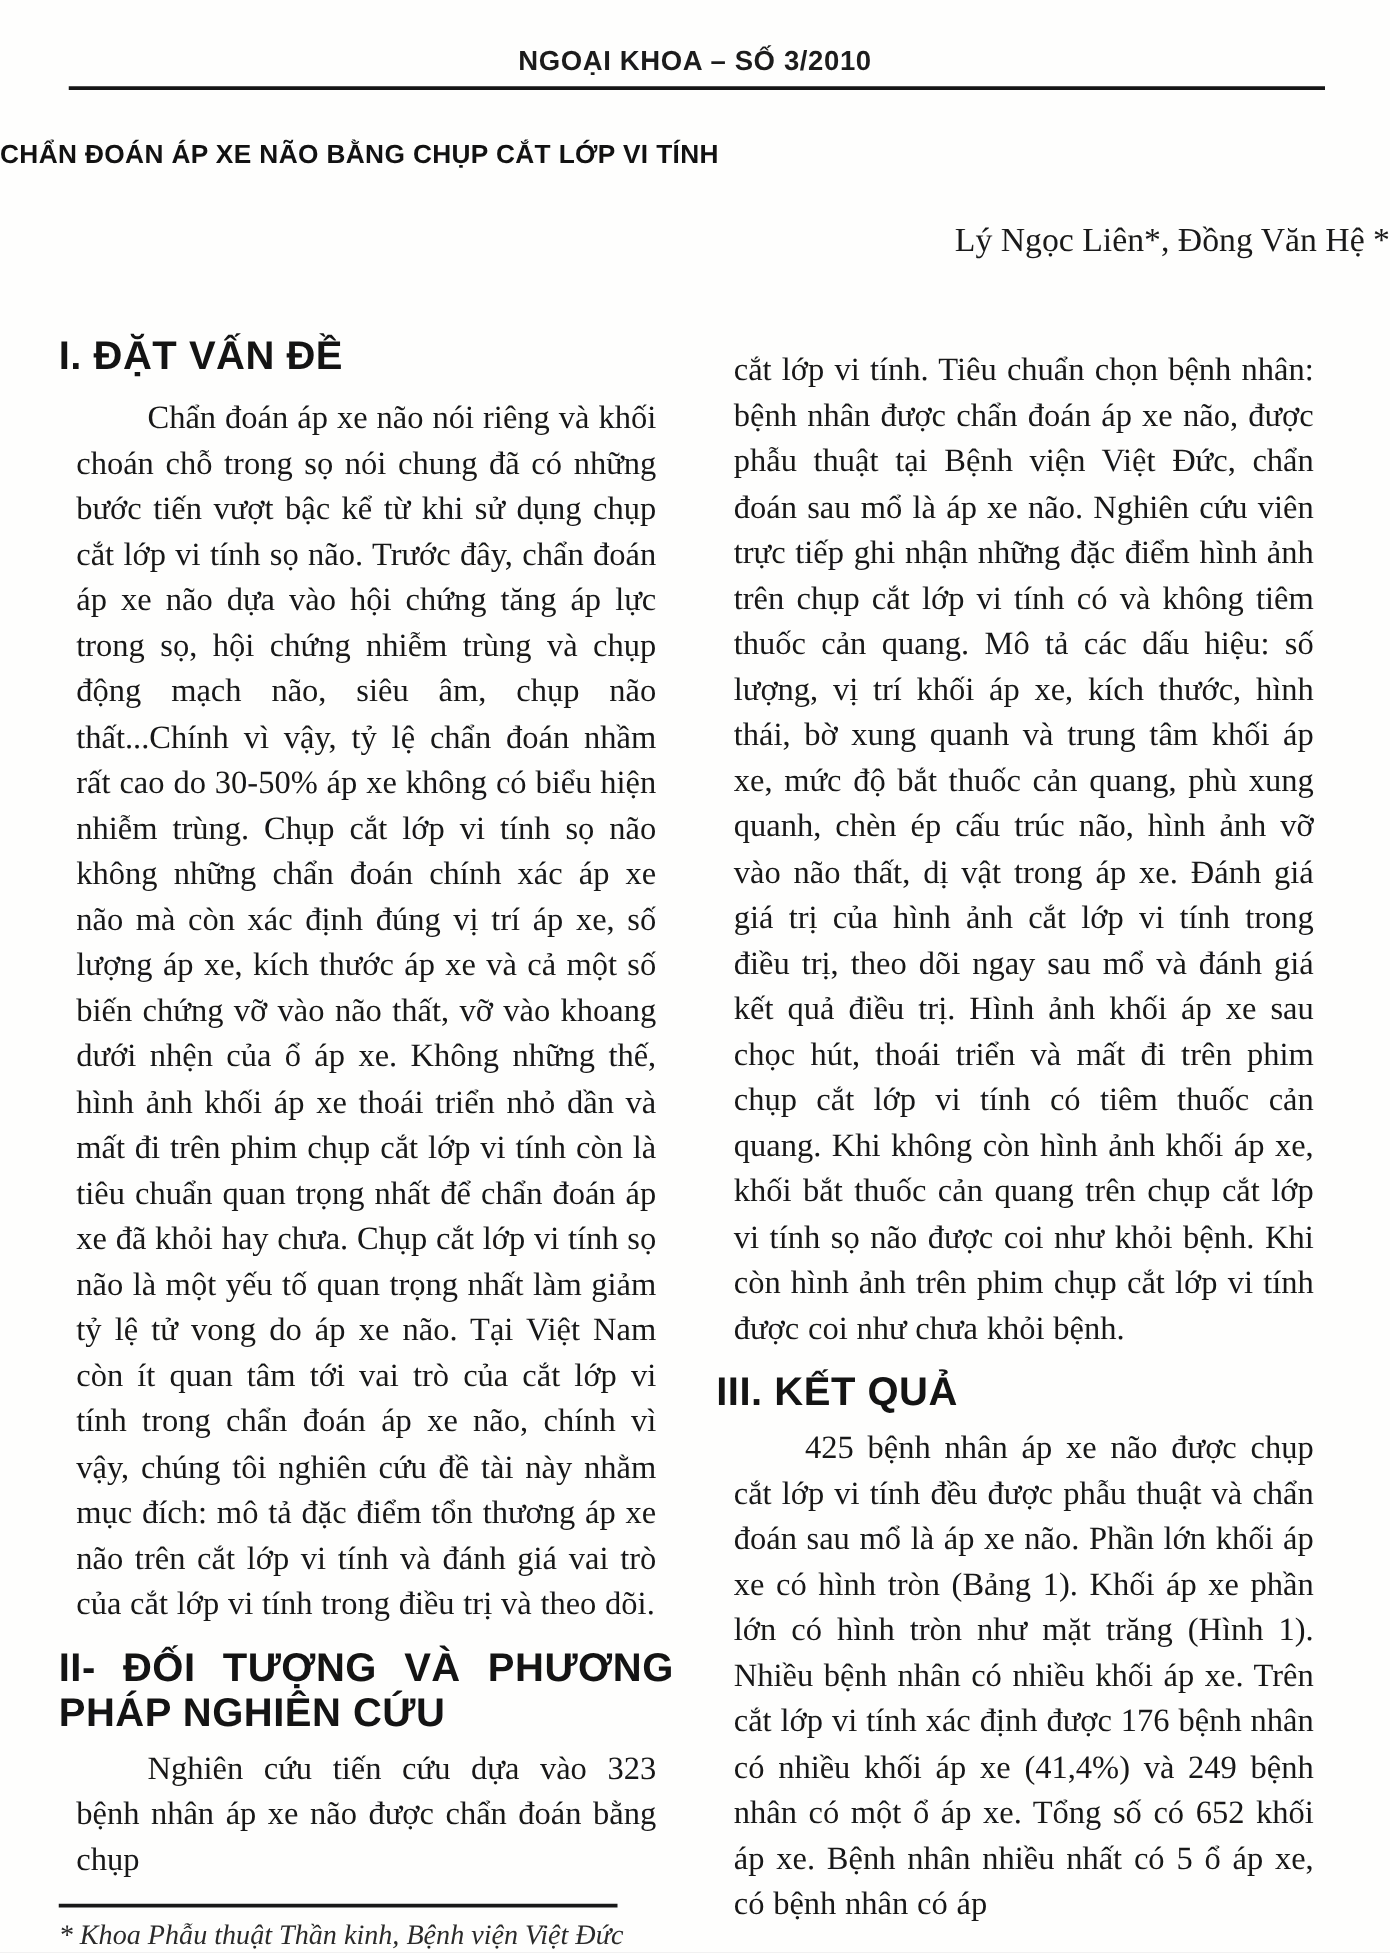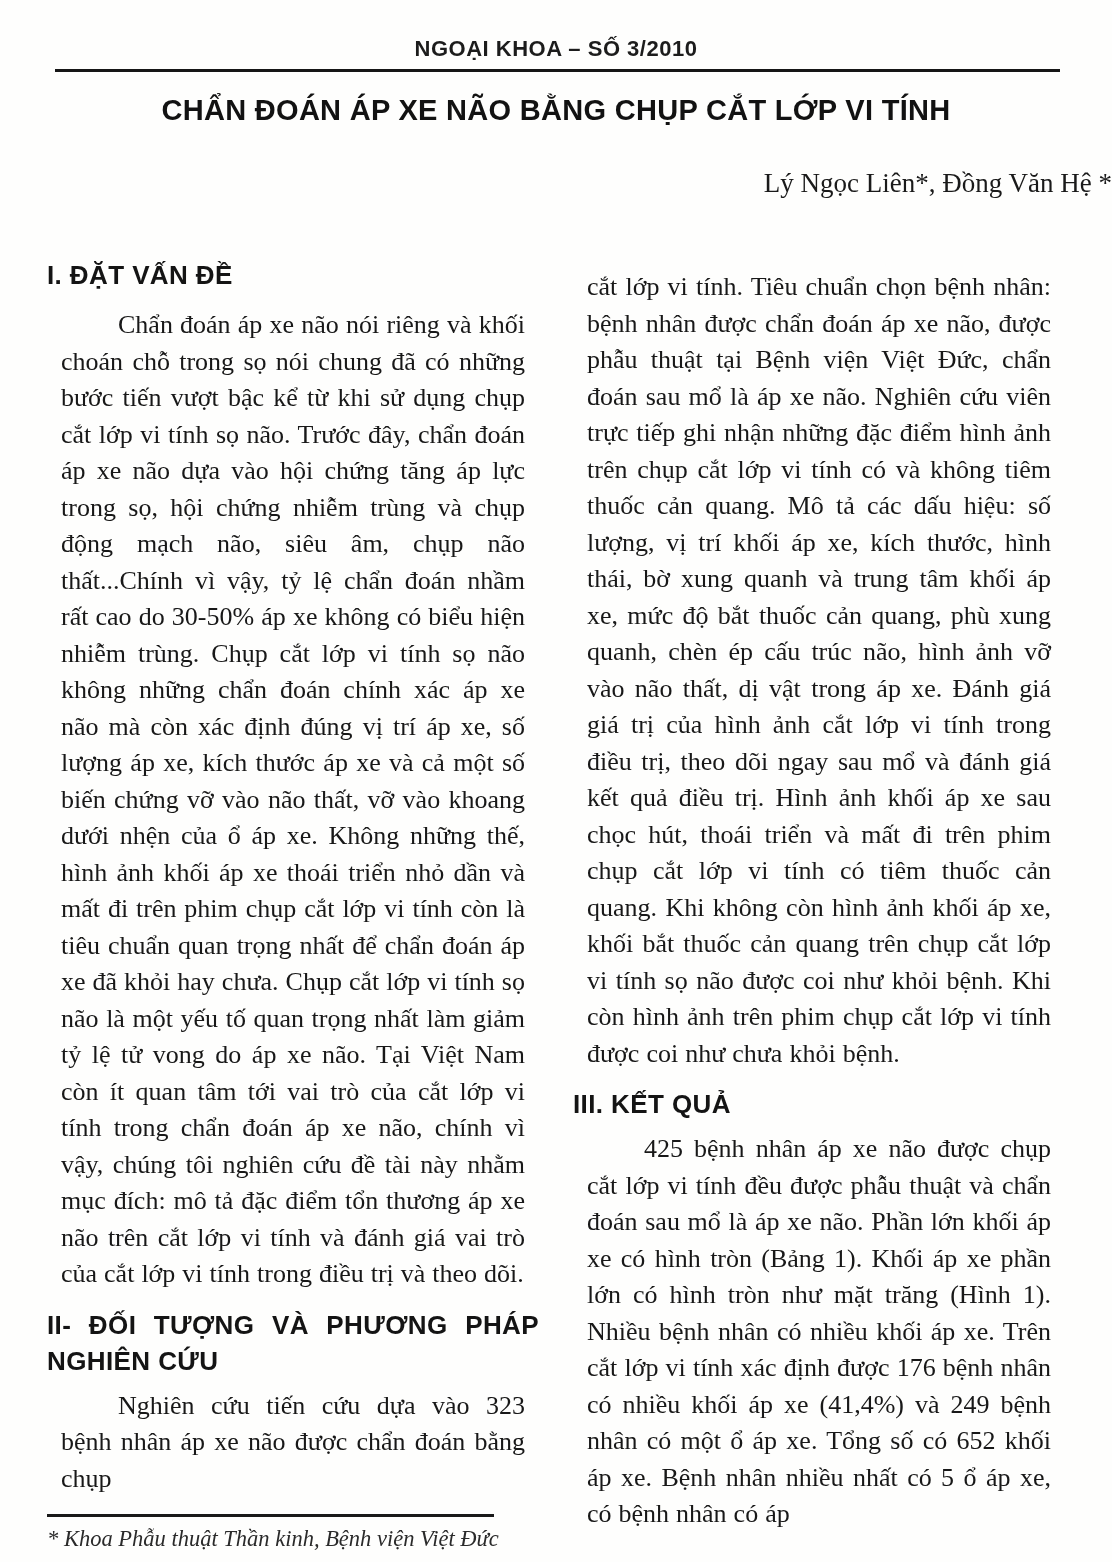--- a/index.html
+++ b/index.html
@@ -26,25 +26,25 @@
     letter-spacing: 0.5px;
     color: #1c1c1c;
   }
   .header-rule {
     height: 0;
     border-bottom: 3px solid #161616;
     margin: 7px 52px 0 55px;
   }
   
   .article-title {
-    margin-top: 22px;
-    text-align: center;
+    margin-top: 40px;
+    text-align: left;
     font-family: "Liberation Sans", sans-serif;
     font-weight: bold;
-    font-size: 29px;
+    font-size: 21px;
     letter-spacing: 0.3px;
     color: #121212;
   }
   .authors-line {
     margin-top: 41px;
     text-align: right;
     font-family: "Liberation Serif", serif;
     font-size: 27px;
     color: #1a1a1a;
   }
@@ -55,21 +55,21 @@
     padding: 58px 47px 0 47px;
     box-sizing: border-box;
   }
   .col {
     width: 492px;
     flex: 0 0 492px;
   }
   .sec-heading {
     font-family: "Liberation Sans", sans-serif;
     font-weight: bold;
-    font-size: 26px;
+    font-size: 32px;
     line-height: 36px;
     letter-spacing: 0.4px;
     color: #141414;
     margin: 0 0 9px 0;
   }
   .sec-heading.justified {
     text-align: justify;
   }
   .para {
     font-family: "Liberation Serif", serif;

